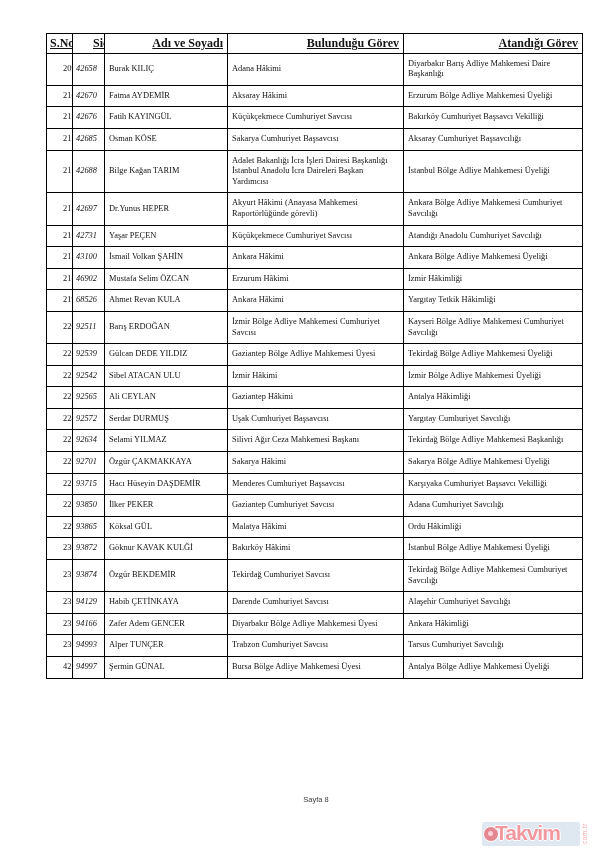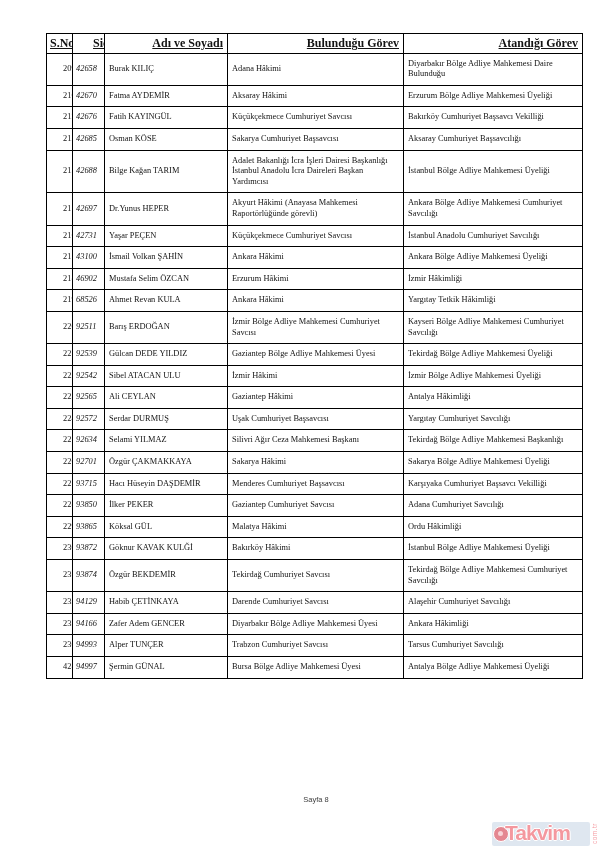--- a/index.html
+++ b/index.html
@@ -45,21 +45,21 @@
   table.applist td.col1 { padding-left:3px; padding-right:2px;font-style:italic; }
   .footer-pagenum {
     position:absolute; left:16px; top:795px; width:600px;
     text-align:center;
     font-family:"Liberation Sans", sans-serif;
     font-size:7.5px;
     color:#3d3d3d;
   }
   
   .wm {
-    position:absolute; right:2px; bottom:3px;
+    position:absolute; right:12px; bottom:3px;
     width:106px; height:30px;
     opacity:0.62;
     margin-left:8px;
   }
   .wm-band {
     position:absolute; left:0; bottom:0;
     width:98px; height:24px;
     background:#cdd9e8;
     border-radius:2px;
   }
@@ -119,21 +119,21 @@
           <th class="h3">Bulunduğu Görev</th>
           <th class="h4">Atandığı Görev</th>
         </tr>
       </thead>
     <tbody>
         <tr>
           <td class="col0">209</td>
           <td class="col1">42658</td>
           <td class="col2">Burak KILIÇ</td>
           <td class="col3">Adana Hâkimi</td>
-          <td class="col4">Diyarbakır Bölge Adliye Mahkemesi Daire Bulunduğu</td>
+          <td class="col4">Diyarbakır Barış Adliye Mahkemesi Daire Başkanlığı</td>
         </tr>
         <tr>
           <td class="col0">210</td>
           <td class="col1">42670</td>
           <td class="col2">Fatma AYDEMİR</td>
           <td class="col3">Aksaray Hâkimi</td>
           <td class="col4">Erzurum Bölge Adliye Mahkemesi Üyeliği</td>
         </tr>
         <tr>
           <td class="col0">211</td>
@@ -161,21 +161,21 @@
           <td class="col1">42697</td>
           <td class="col2">Dr.Yunus HEPER</td>
           <td class="col3">Akyurt Hâkimi (Anayasa Mahkemesi Raportörlüğünde görevli)</td>
           <td class="col4">Ankara Bölge Adliye Mahkemesi Cumhuriyet Savcılığı</td>
         </tr>
         <tr>
           <td class="col0">216</td>
           <td class="col1">42731</td>
           <td class="col2">Yaşar PEÇEN</td>
           <td class="col3">Küçükçekmece Cumhuriyet Savcısı</td>
-          <td class="col4">İstanbul Anadolu Cumhuriyet Savcılığı</td>
+          <td class="col4">Atandığı Anadolu Cumhuriyet Savcılığı</td>
         </tr>
         <tr>
           <td class="col0">217</td>
           <td class="col1">43100</td>
           <td class="col2">İsmail Volkan ŞAHİN</td>
           <td class="col3">Ankara Hâkimi</td>
           <td class="col4">Ankara Bölge Adliye Mahkemesi Üyeliği</td>
         </tr>
         <tr>
           <td class="col0">218</td>

